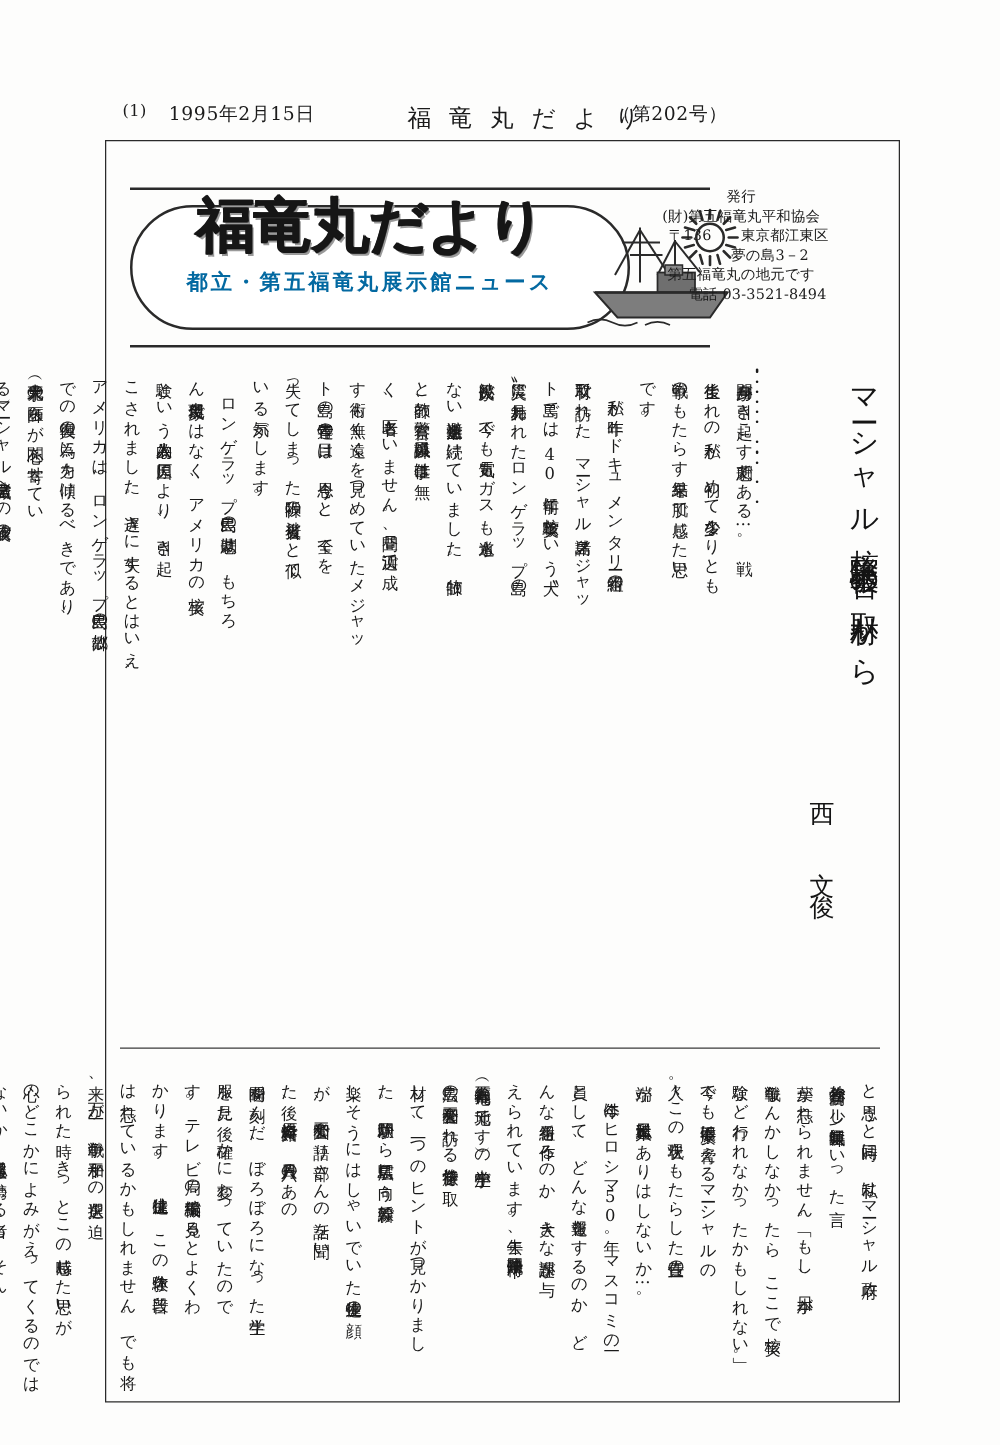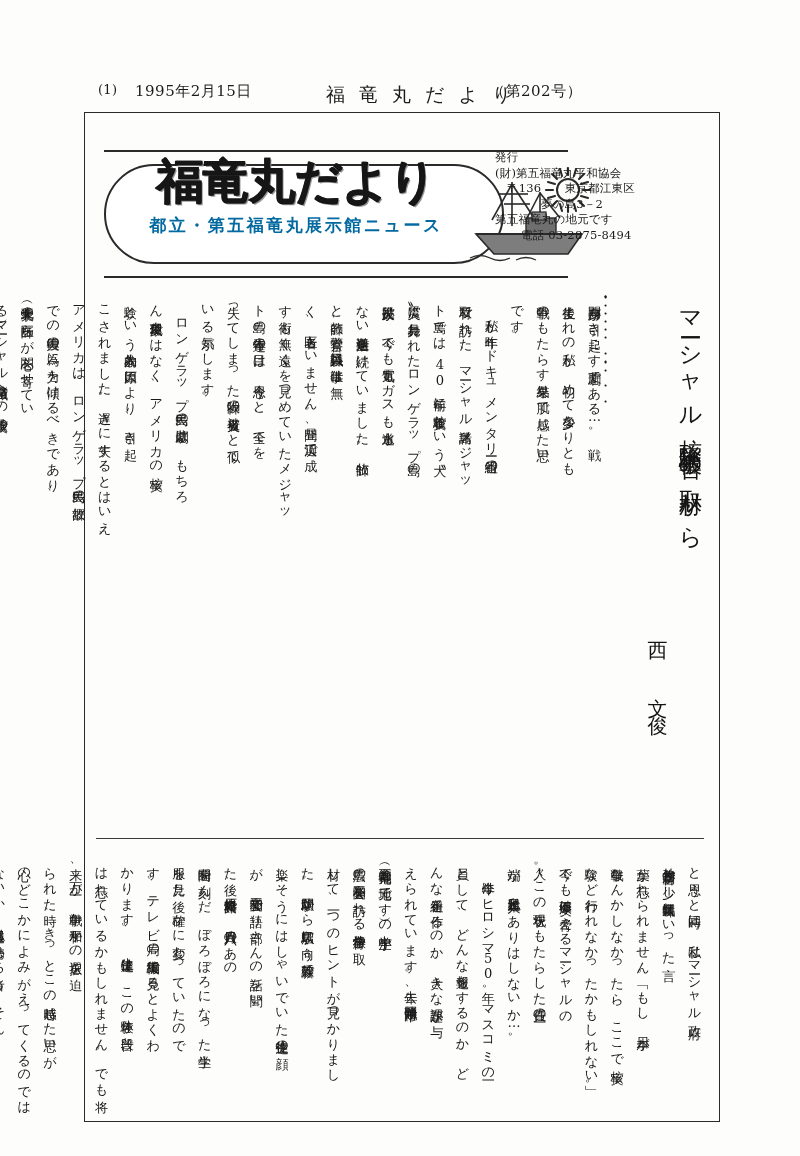--- a/index.html
+++ b/index.html
@@ -150,20 +150,21 @@
   
   .pubinfo {
     position: absolute;
     left: 495px;
     top: 150px;
     width: 196px;
     font-size: 11.5px;
     line-height: 15.5px;
     color: #1b1b1b;
     letter-spacing: 0.2px;
+    text-align: center;
   }
   .pub-line { white-space: nowrap; }
   .pub-line.indent1 { padding-left: 12px; }
   .pub-line.indent2 { padding-left: 46px; }
   .pub-line.indent4 { padding-left: 26px; }
 
   
   .article-title {
     position: absolute;
     right: 94px;
@@ -309,21 +310,21 @@
     </svg>
   </div>
 </div>
 
 <div class="pubinfo">
   <div class="pub-line">発行</div>
   <div class="pub-line">(財)第五福竜丸平和協会</div>
   <div class="pub-line indent1"><span>〒136</span>　　<span>東京都江東区</span></div>
   <div class="pub-line indent2">夢の島3－2</div>
   <div class="pub-line">第五福竜丸の地元です</div>
-  <div class="pub-line indent4">電話 03-2875-8494</div>
+  <div class="pub-line indent4">電話 03-3521-8494</div>
 </div>
 
 <div class="article-title">マーシャル核実験被害の取材から</div>
 <div class="article-author">西　文俊</div>
 
 <div class="vcols" id="block-upper">
     <div class="vcol"><span class="em">間自身が引き起こす悲劇である…</span><span>。戦</span></div>
     <div class="vcol">後生まれの私が、初めて多少なりとも</div>
     <div class="vcol">戦争のもたらす結果を肌で感じた思い</div>
     <div class="vcol">です。</div>

